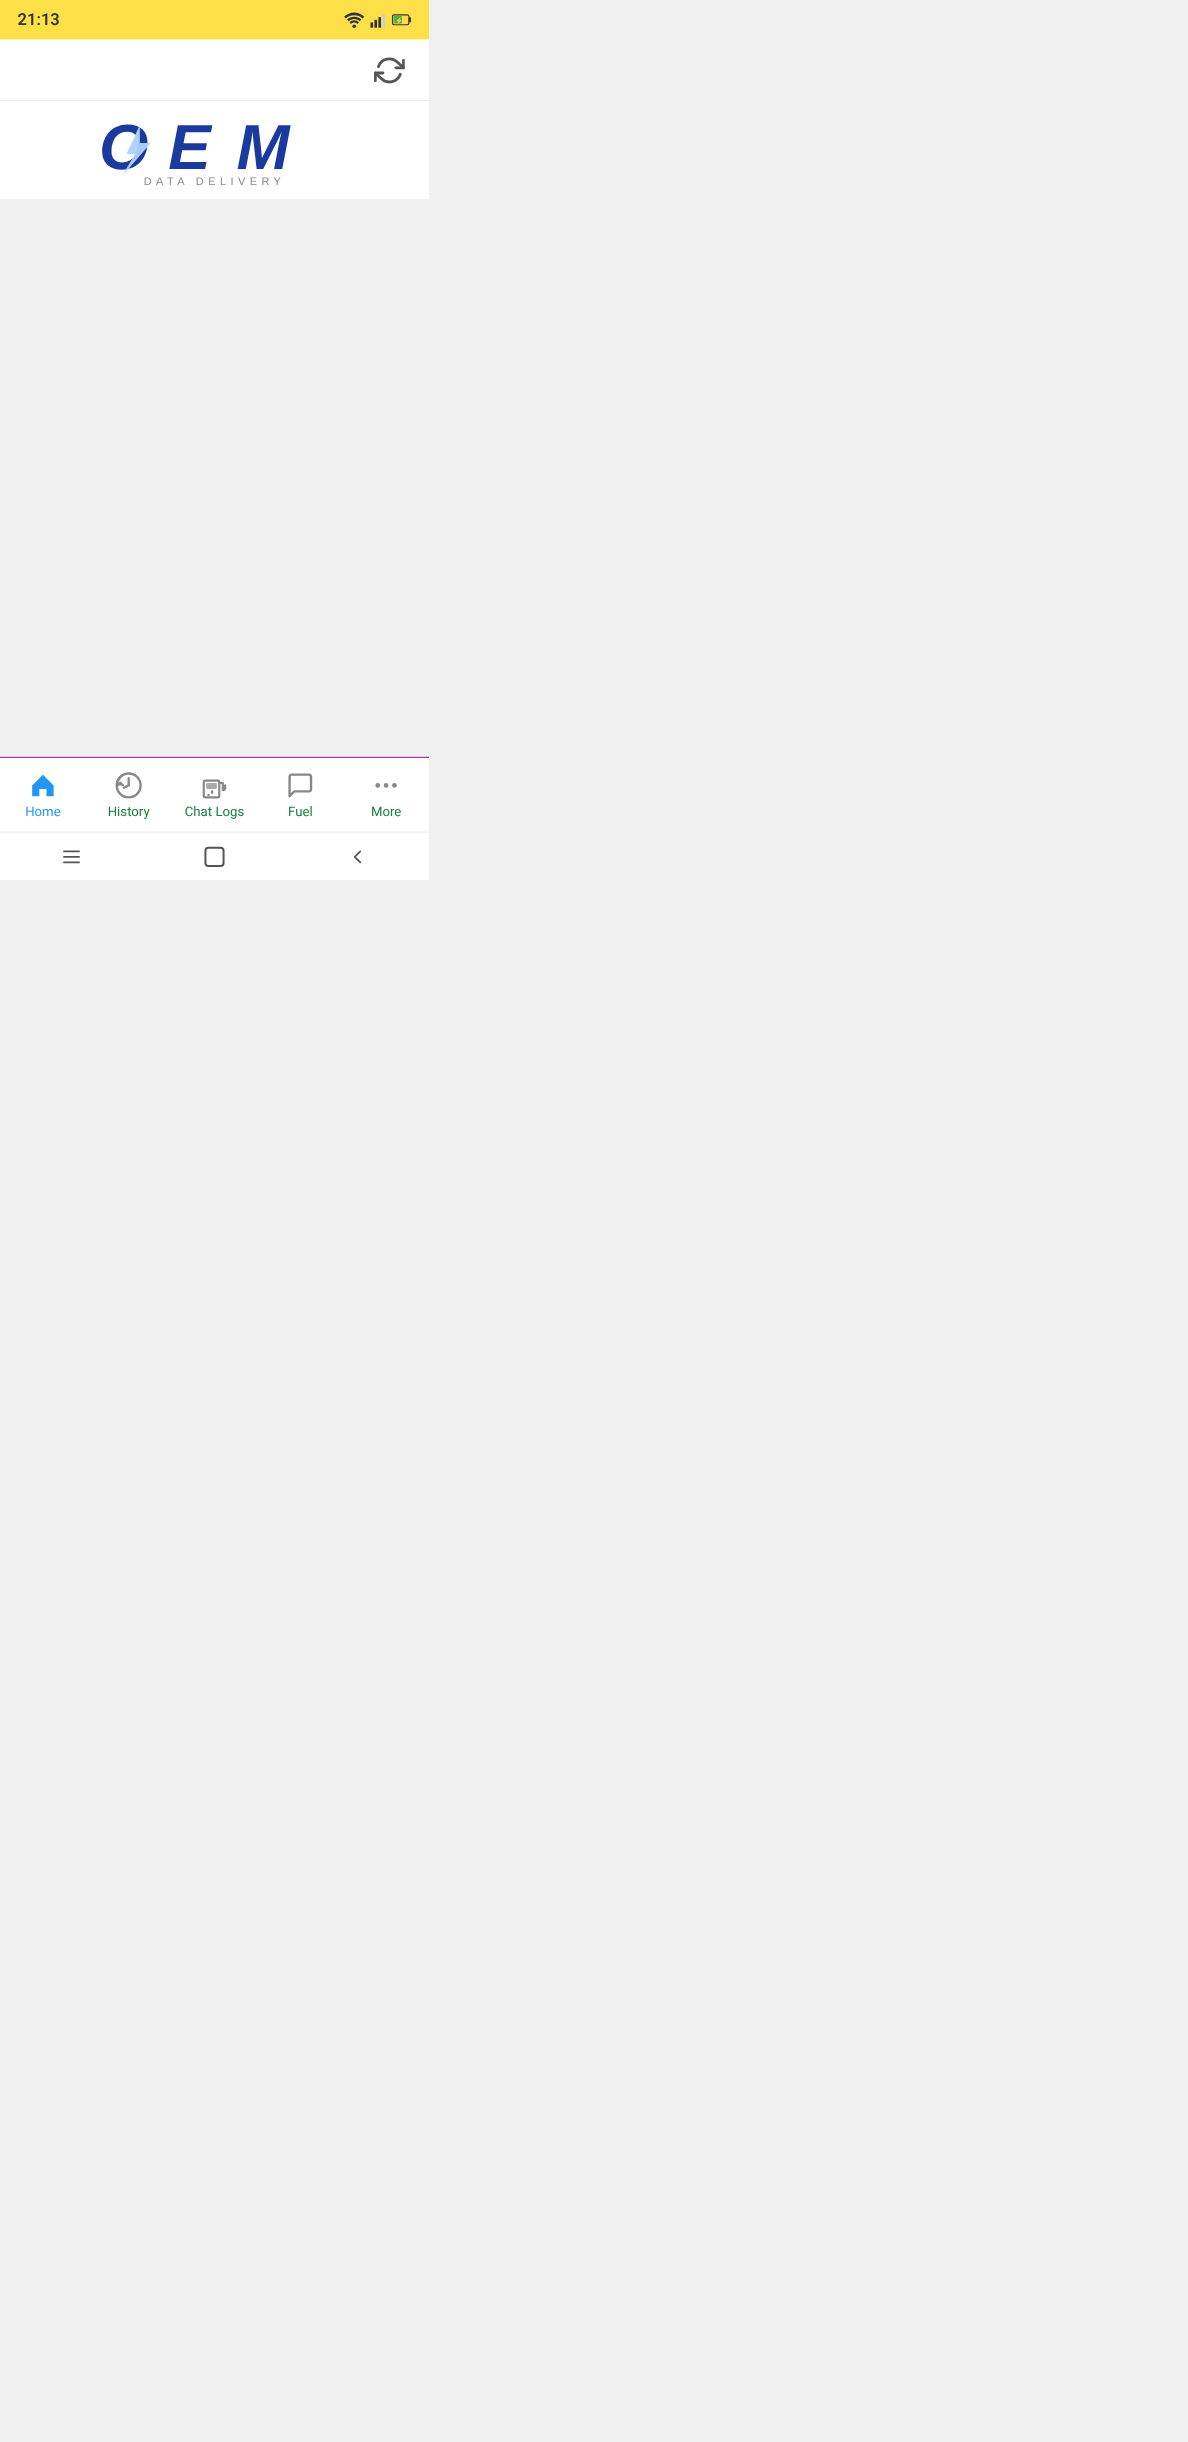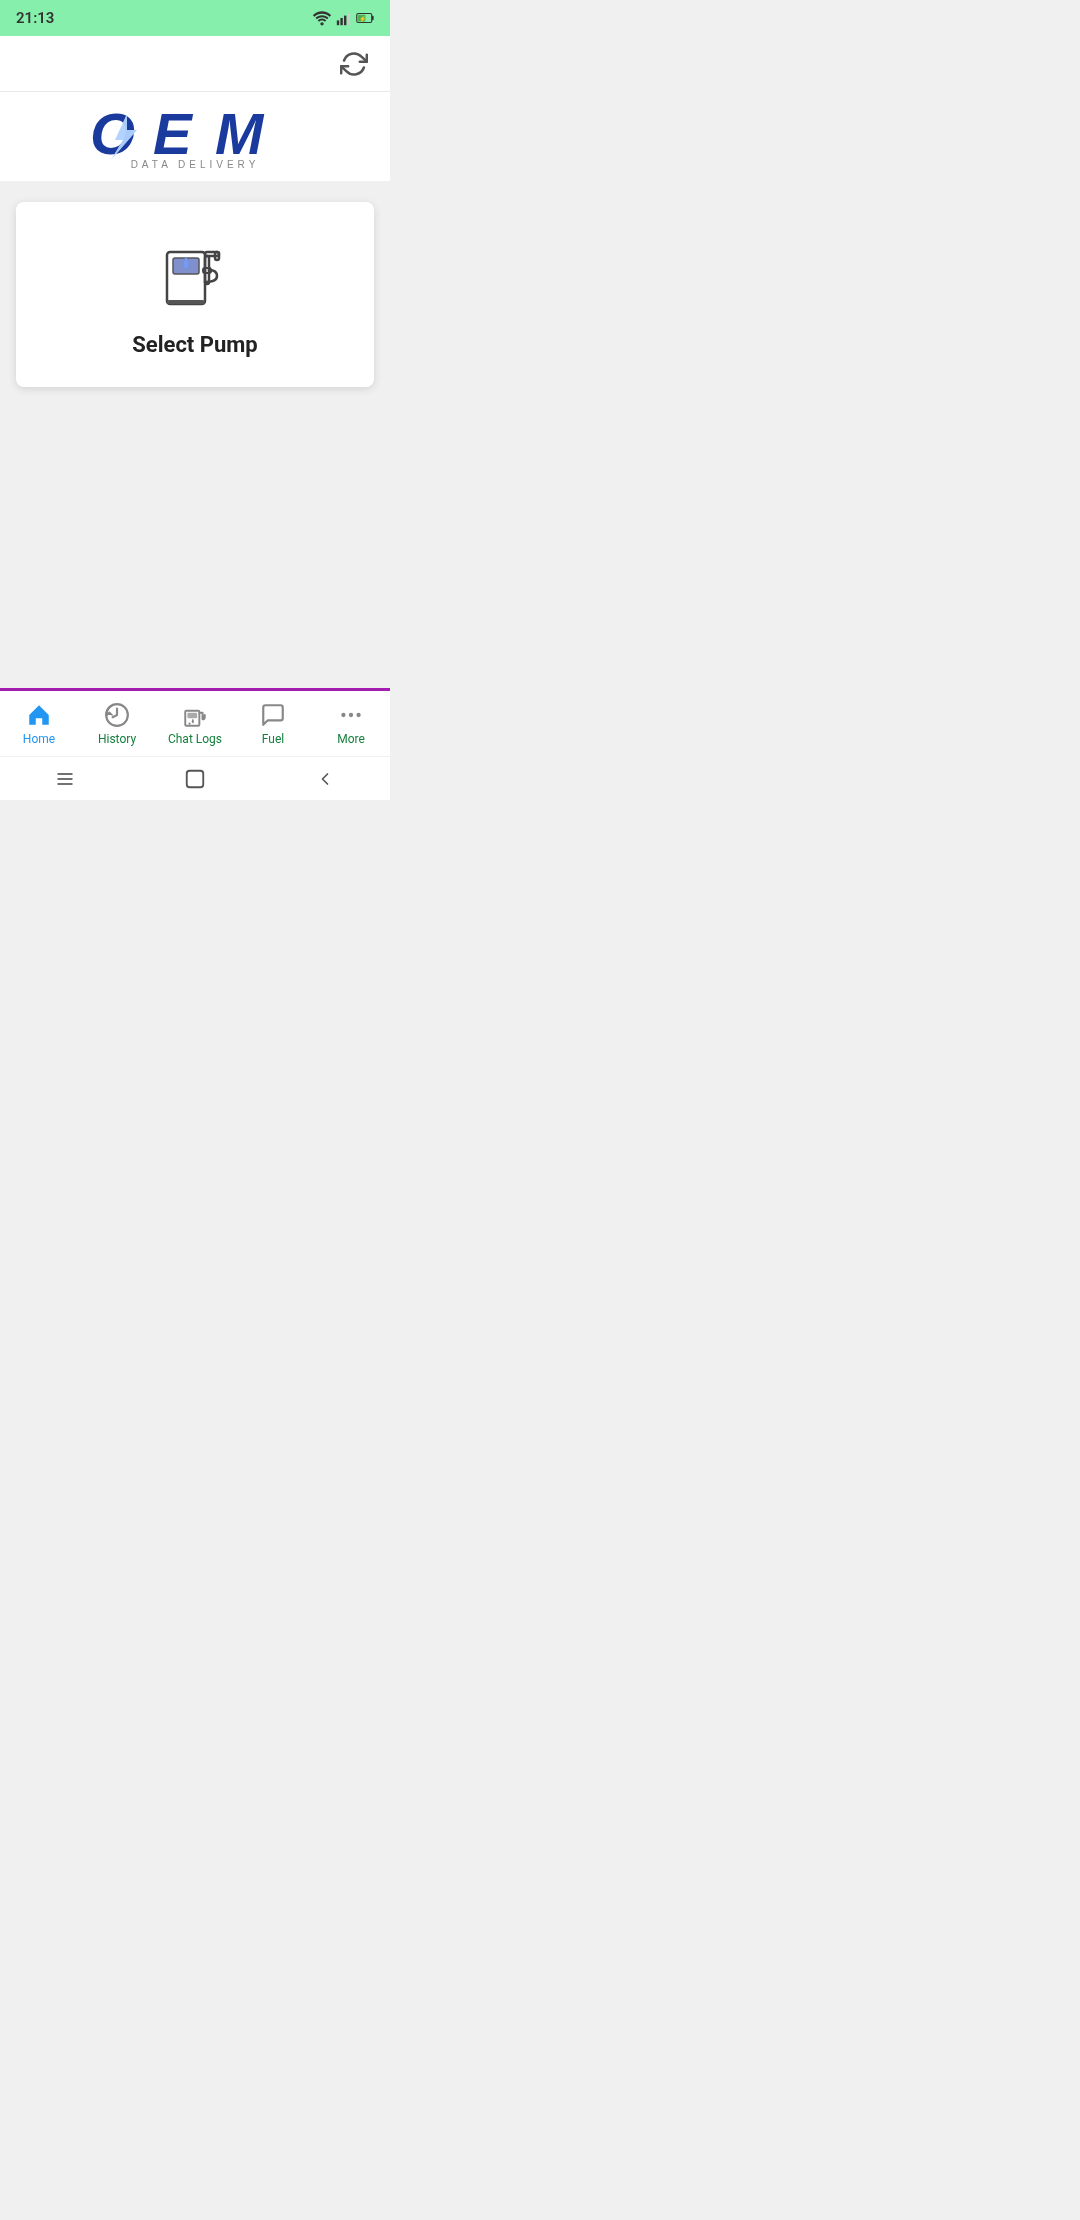--- a/index.html
+++ b/index.html
@@ -9,21 +9,21 @@
       width: 390px;
       height: 800px;
       font-family: 'Roboto', Arial, sans-serif;
       background: #f0f0f0;
       overflow: hidden;
       position: relative;
     }
 
     
     .status-bar {
-      background: #86efac;
+      background: #fde047;
       height: 36px;
       display: flex;
       align-items: center;
       justify-content: space-between;
       padding: 0 16px;
     }
 
     .status-time {
       font-size: 15px;
       font-weight: 600;
@@ -105,21 +105,21 @@
       margin-top: 20px;
     }
 
     
     .bottom-nav {
       background: #fff;
       height: 68px;
       display: flex;
       align-items: center;
       justify-content: space-around;
-      border-top: 3px solid #a21caf;
+      border-top: 1px solid #a21caf;
       position: absolute;
       bottom: 44px;
       left: 0;
       right: 0;
     }
 
     .nav-item {
       display: flex;
       flex-direction: column;
       align-items: center;
@@ -229,44 +229,20 @@
       <polygon points="42,12 30,38 38,38 26,58 52,28 42,28" fill="white" opacity="0.9"></polygon>
       <polygon points="42,12 30,38 38,38 26,58 52,28 42,28" fill="#7eb6ff" opacity="0.6"></polygon>
 
       <text x="110" y="66" font-size="10" fill="#888" letter-spacing="4" text-anchor="middle" font-family="Arial">DATA DELIVERY</text>
     </svg>
   </div>
 </div>
 
 <div class="main-content">
 
-  <div class="card">
-
-    <svg width="72" height="80" viewBox="0 0 72 80">
-
-      <rect x="8" y="20" width="38" height="52" rx="3" fill="none" stroke="#444" stroke-width="2.5"></rect>
-
-      <rect x="14" y="26" width="26" height="16" rx="2" fill="#8090cc" stroke="#555" stroke-width="1.5"></rect>
-
-      <path d="M27 29 Q27 26 27 26 L27 26 Q27 26 27 29 Z" fill="#7799ee"></path>
-      <path d="M24 33 Q24 28 27 25 Q30 28 30 33 Q30 37 27 37 Q24 37 24 33Z" fill="#7799ee" stroke="#6688dd" stroke-width="0.5"></path>
-
-      <rect x="8" y="68" width="38" height="4" rx="2" fill="#555"></rect>
-
-      <rect x="46" y="24" width="4" height="28" rx="2" fill="none" stroke="#444" stroke-width="2.5"></rect>
-
-      <rect x="46" y="20" width="14" height="4" rx="2" fill="none" stroke="#444" stroke-width="2.5"></rect>
-      <rect x="56" y="20" width="4" height="8" rx="2" fill="none" stroke="#444" stroke-width="2.5"></rect>
-
-      <path d="M46 50 Q58 50 58 44 Q58 38 50 38" fill="none" stroke="#444" stroke-width="2.5" stroke-linecap="round"></path>
-
-      <rect x="44" y="36" width="8" height="5" rx="2" fill="none" stroke="#444" stroke-width="2"></rect>
-    </svg>
-    <span class="card-label">Select Pump</span>
-  </div>
 
 
 </div>
 
 <div class="bottom-nav">
 
   <div class="nav-item active">
     <div class="nav-icon">
       <svg width="26" height="26" viewBox="0 0 24 24">
         <path d="M3 12L12 3L21 12V21H15V15H9V21H3Z" fill="#2196F3"></path>

